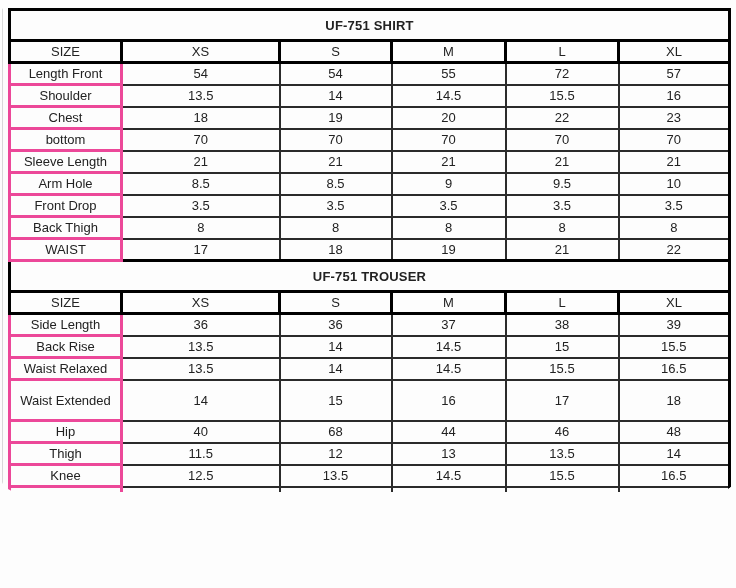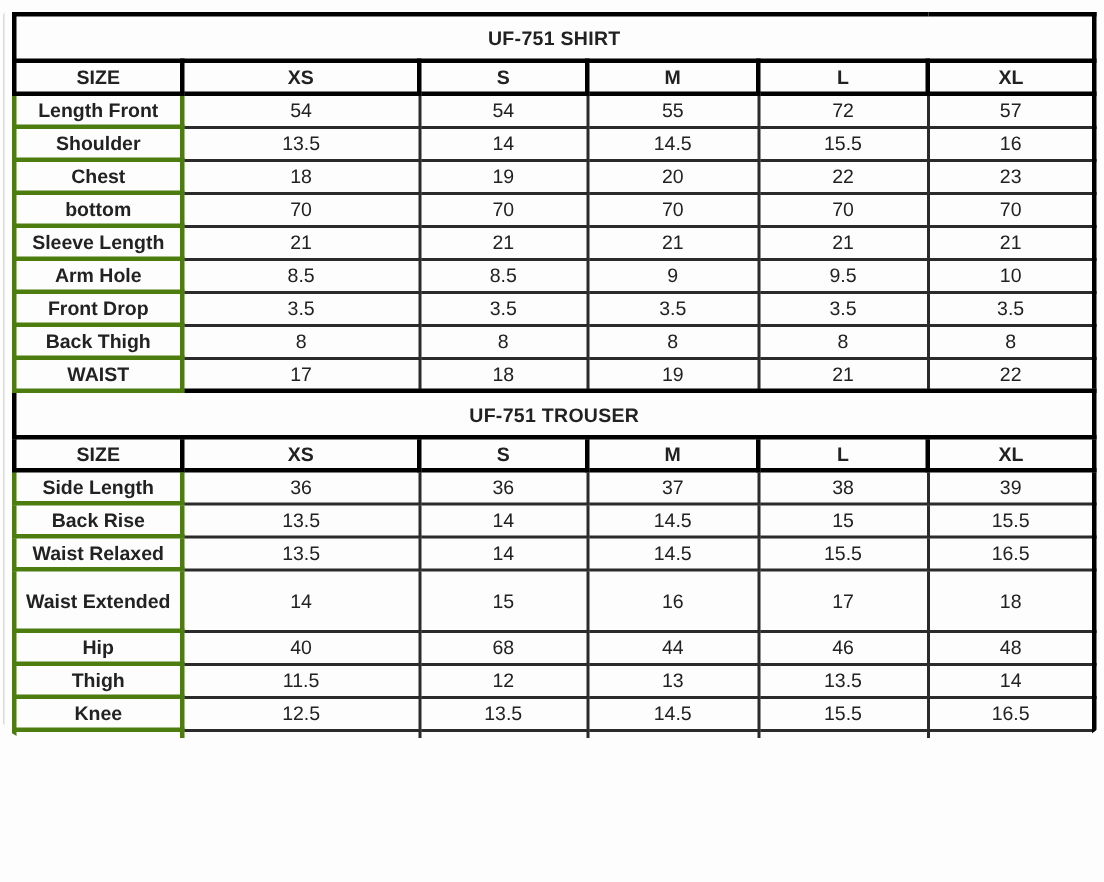--- a/index.html
+++ b/index.html
@@ -49,28 +49,28 @@
   }
   tr.title-row td {
     border: 3px solid #000;
     font-weight: bold;
     font-size: 13px;
     height: 28px;
     letter-spacing: .2px;
   }
   tr.header-row td {
     border: 3px solid #000;
-    font-weight: bold;
+    font-weight: normal;
     height: 19px;
   }
   tr.data-row { height: 22px; }
   tr.data-row td { height: 18px; }
   tr.data-row td.row-label {
-    border: 3px solid #4d7c0f;
-    font-weight: bold;
+    border: 3px solid #ec4899;
+    font-weight: normal;
   }
   tr.data-row.tall td { height: 38px; }
 </style>
 </head>
 <body>
 
 <div class="canvas">
   <div class="page-edge"></div>
   <div class="sheet">
     <table class="size-chart">

